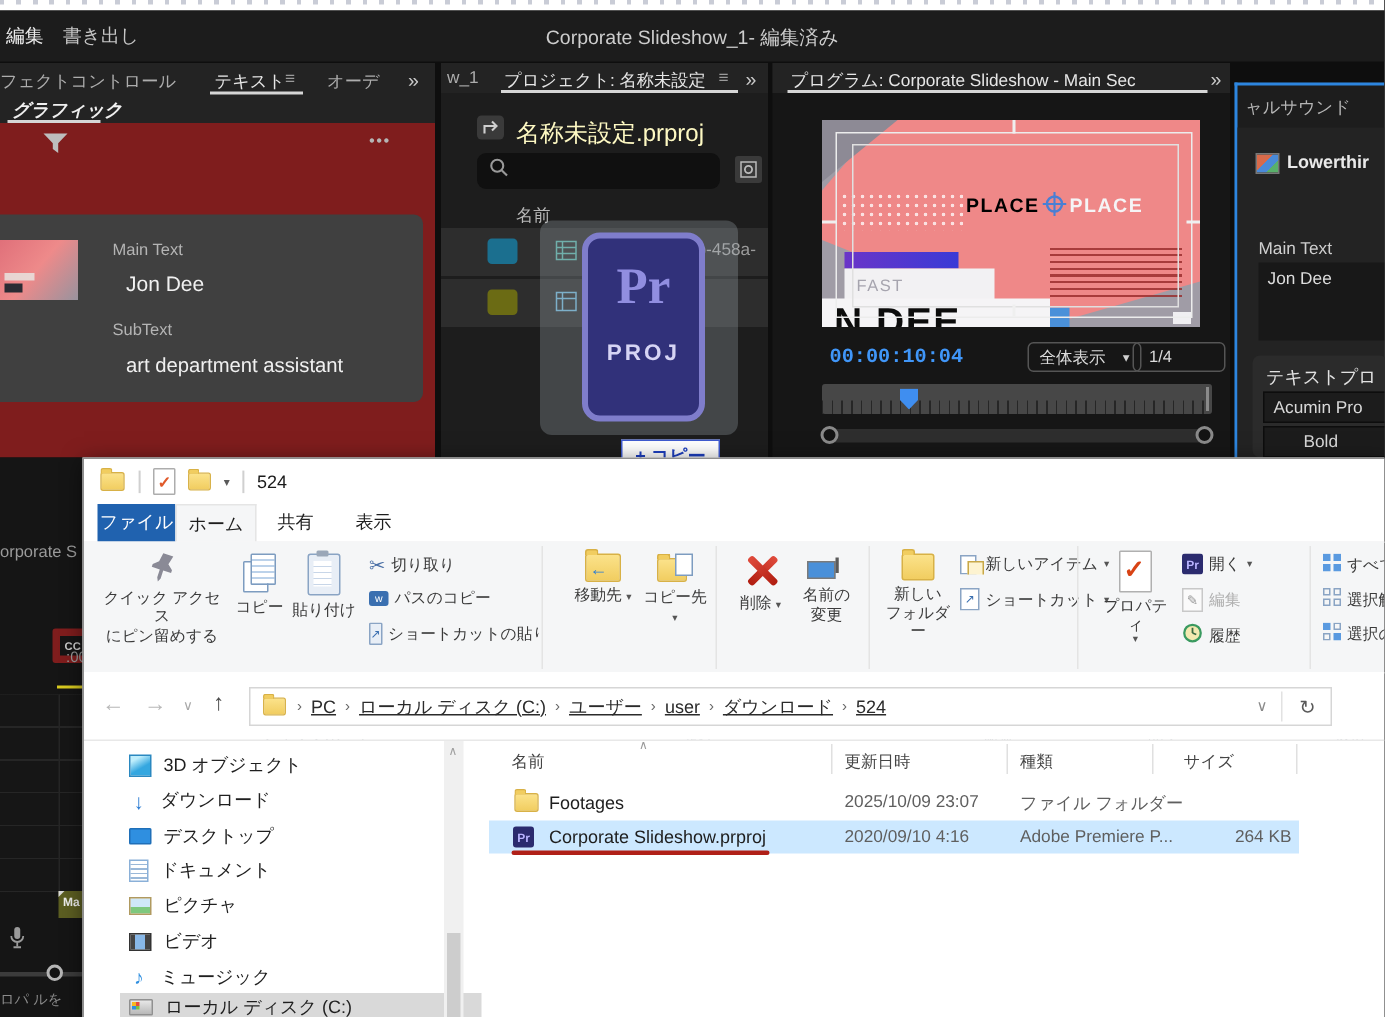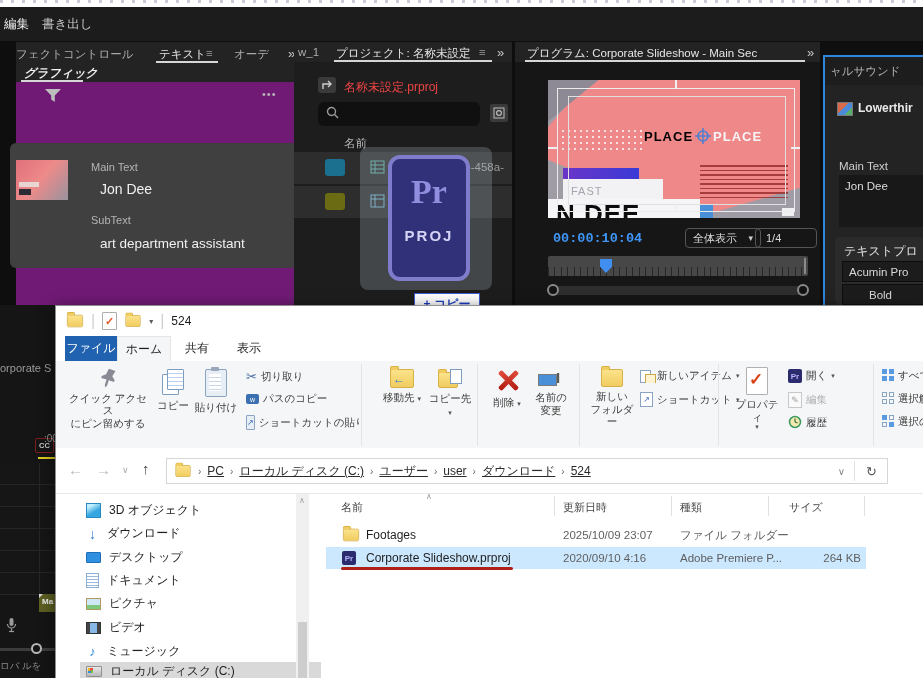--- a/index.html
+++ b/index.html
@@ -42,23 +42,24 @@
 </head>
 <body>
 
 <div id="stage">
 
   <div class="a" style="left:0;top:0;width:923px;height:7px;background:#fff;background-image:repeating-linear-gradient(90deg,#c9ccd6 0 3px,transparent 3px 11px);background-size:100% 3px;background-repeat:no-repeat;background-position:0 0;"></div>
 
   <div class="a fc" style="left:0;top:7px;width:923px;height:34px;background:#1c1c1c;">
     <span class="a nw" style="left:4px;top:9px;color:#ececec;font-size:12.5px;">編集</span>
     <span class="a nw" style="left:42px;top:9px;color:#c6c6c6;font-size:12.5px;">書き出し</span>
-  </div>
-
-  <div class="a" style="left:16px;top:42px;width:290px;height:263px;background:#701a75;">
+    <span class="a nw" style="left:50%;top:9px;transform:translateX(-50%);color:#cdcdcd;font-size:13px;">Corporate Slideshow_1- 編集済み</span>
+  </div>
+
+  <div class="a" style="left:0;top:42px;width:290px;height:263px;background:#7f1d1d;">
     <div class="a pphead" style="left:0;top:0;width:290px;height:40px;"></div>
     <span class="a pptab" style="left:0;top:5px;">フェクトコントロール</span>
     <span class="a pptab on" style="left:143px;top:5px;">テキスト</span>
     <span class="a pptab" style="left:190px;top:5px;color:#9a9a9a;">≡</span>
     <div class="a ppunder" style="left:140px;top:19px;width:62px;"></div>
     <span class="a pptab" style="left:218px;top:5px;">オーデ</span>
     <span class="a" style="left:272px;top:4px;color:#c9c9c9;font-size:13px;">»</span>
     <span class="a nw" style="left:8px;top:23px;color:#efefef;font-size:12px;font-weight:bold;font-style:italic;">グラフィック</span>
     <div class="a ppunder" style="left:5px;top:38px;width:62px;"></div>
 
@@ -86,21 +87,21 @@
     <span class="a pptab on nw" style="left:42px;top:4px;">プロジェクト: 名称未設定</span>
     <span class="a pptab" style="left:185px;top:4px;color:#9a9a9a;">≡</span>
     <div class="a ppunder" style="left:40px;top:18px;width:158px;"></div>
     <span class="a" style="left:203px;top:3px;color:#c9c9c9;font-size:13px;">»</span>
 
     <div class="a fcc" style="left:24px;top:35px;width:18px;height:16px;background:#3a3a3a;border-radius:3px;">
       <svg width="12" height="10">
           <path d="M2 9V4h7M7 1l3 3-3 3" stroke="#cfcfcf" stroke-width="1.4" fill="none"></path>
         </svg>
     </div>
-    <span class="a nw" style="left:50px;top:37px;color:#ef4444;font-size:12px;">名称未設定.prproj</span>
+    <span class="a nw" style="left:50px;top:37px;color:#fef9c3;font-size:16px;">名称未設定.prproj</span>
 
     <div class="a fc" style="left:24px;top:60px;width:162px;height:24px;background:#101010;border-radius:6px;">
       <span style="margin-left:8px;">
         <svg width="13" height="13">
             <circle cx="5.5" cy="5.5" r="4" stroke="#9a9a9a" stroke-width="1.4" fill="none"></circle>
             <line x1="8.6" y1="8.6" x2="12" y2="12" stroke="#9a9a9a" stroke-width="1.4"></line>
           </svg>
       </span>
     </div>
     <div class="a fcc" style="left:196px;top:62px;width:18px;height:18px;background:#3a3a3a;border-radius:2px;">
@@ -227,21 +228,21 @@
         <span style="margin-left:6px;color:#d8d8d8;font-size:11.5px;white-space:nowrap;">Acumin Pro</span>
       </div>
       <div class="a fc" style="left:7px;top:47px;width:83px;height:19px;background:#1c1c1c;border:1px solid #0d0d0d;">
         <span style="margin-left:6px;color:#d8d8d8;font-size:11.5px;padding-left:20px;">Bold</span>
       </div>
     </div>
   </div>
 
   <div class="a" style="left:0;top:305px;width:55px;height:373px;background:#151515;overflow:hidden;">
     <span class="a nw" style="left:0;top:57px;color:#9a9a9a;font-size:11px;">orporate S</span>
-    <div class="a fcc" style="left:35px;top:133px;width:17px;height:13px;border:1px solid #7f1d1d;border-radius:2px;">
+    <div class="a fcc" style="left:35px;top:114px;width:17px;height:13px;border:5px solid #7f1d1d;border-radius:2px;">
       <span style="color:#cccccc;font-size:7.5px;font-weight:bold;">CC</span>
     </div>
     <span class="a nw" style="left:44px;top:128px;color:#999;font-size:10px;">:00</span>
     <div class="a" style="left:38px;top:152px;width:17px;height:2px;background:#d8ca20;"></div>
     <div class="a" style="left:0;top:158px;width:55px;height:132px;background:repeating-linear-gradient(#161616 0 21px,#262626 21px 22px);border-right:0;">
       <div class="a" style="left:39px;top:0;width:1px;height:132px;background:#262626;"></div>
     </div>
     <div class="a" style="left:39px;top:289px;width:16px;height:18px;background:#5c5e22;">
       <span style="position:absolute;left:3px;top:3px;color:#eee;font-size:8px;font-weight:bold;">Ma</span>
       <div class="a" style="left:0;top:0;width:0;height:0;border-left:4px solid #d8d8d8;border-bottom:4px solid transparent;"></div>

